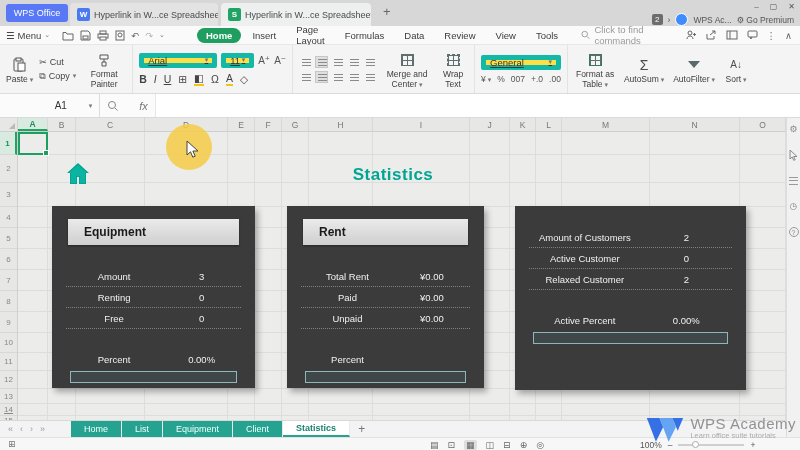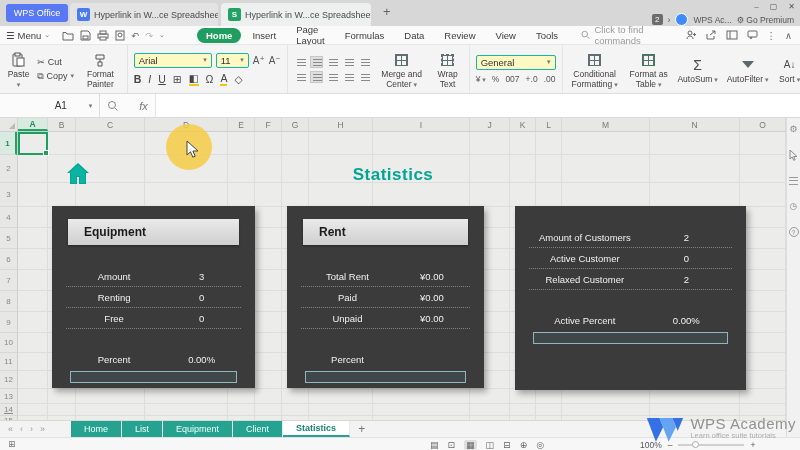--- a/index.html
+++ b/index.html
@@ -35,21 +35,21 @@
 .mright{margin-left:auto;display:flex;align-items:center;gap:9px;padding-right:8px;color:#666;}
 
 
 #ribbon{position:absolute;left:0;top:45px;width:800px;height:49px;background:#f4f4f5;border-bottom:1px solid #dcdcdc;display:flex;align-items:stretch;overflow:hidden;}
 .rgroup{display:flex;align-items:center;padding:3px 6px;border-right:1px solid #e3e3e3;gap:6px;}
 .bigbtn{display:flex;flex-direction:column;align-items:center;justify-content:flex-start;gap:2px;padding-top:3px;text-align:center;font-size:8.5px;color:#3d3d3d;line-height:1.15;}
 .bigbtn .ic{height:16px;display:flex;align-items:center;justify-content:center;font-size:14px;color:#4c4c4c;}
 .smallcol{display:flex;flex-direction:column;justify-content:center;gap:4px;font-size:9px;color:#444;}
 .smallrow{display:flex;align-items:center;gap:3px;}
 .fontgrp{display:flex;flex-direction:column;gap:4px;justify-content:center;}
-.selbox{display:flex;align-items:center;justify-content:space-between;border:1px solid #14b8a6;background:#fef9c3;border-radius:2px;font-size:9.5px;padding:0 4px;height:15px;color:#333;}
+.selbox{display:flex;align-items:center;justify-content:space-between;border:5px solid #14b8a6;background:#fde047;border-radius:2px;font-size:9.5px;padding:0 4px;height:15px;color:#333;text-decoration:underline;}
 .fmtrow{display:flex;align-items:center;gap:7px;font-size:10.5px;color:#444;}
 .fmtrow .ub{border-bottom:2px solid #f0c419;}
 .cars{font-size:7px;color:#777;}
 .aligngrid{display:flex;flex-direction:column;gap:3px;}
 .aligngrid .r{display:flex;gap:3px;}
 .alico{width:13px;height:12px;border:1px solid transparent;background-image:repeating-linear-gradient(#8a8a8a 0 1px,transparent 1px 3px);background-size:9px 9px;background-position:2px 2px;background-repeat:no-repeat;}
 .alico.on{background-color:#dfdfdf;border-color:#c6c6c6;}
 .numglyphs{display:flex;align-items:center;gap:6px;font-size:8.5px;color:#555;}
 .gridico{width:13px;height:12px;border:1px solid #5f6f6f;background-image:linear-gradient(#5f6f6f 1px,transparent 1px),linear-gradient(90deg,#5f6f6f 1px,transparent 1px);background-size:5px 5px;}
 .funnel{width:0;height:0;border-left:6px solid transparent;border-right:6px solid transparent;border-top:7px solid #5a6a6a;position:relative;}
@@ -328,26 +328,20 @@
           <span class="lbl-caret">¥</span>
           <span>%</span>
           <span>007</span>
           <span>+.0</span>
           <span>.00</span>
         </div>
       </div>
     </div>
 
     <div class="rgroup" style="border-right:none;gap:7px;">
-      <div class="bigbtn" style="width:52px">
-        <span class="ic">
-            <span class="gridico"></span>
-          </span>
-        <span class="lbl-caret">Conditional Formatting</span>
-      </div>
       <div class="bigbtn" style="width:42px">
         <span class="ic">
             <span class="gridico" style="border-color:#3a7a5a"></span>
           </span>
         <span class="lbl-caret">Format as Table</span>
       </div>
       <div class="bigbtn" style="width:42px">
         <span class="ic">Σ</span>
         <span class="lbl-caret">AutoSum</span>
       </div>

